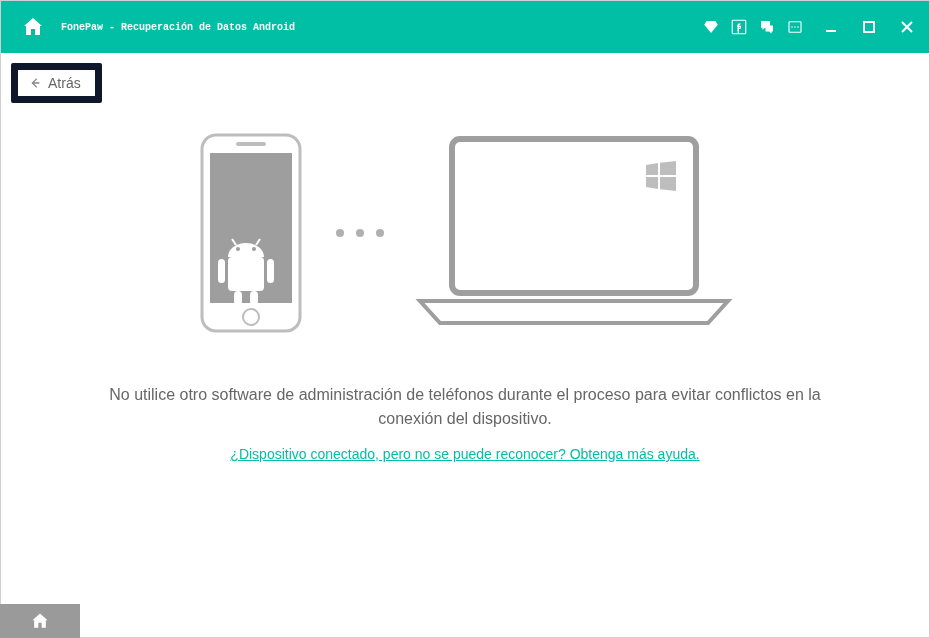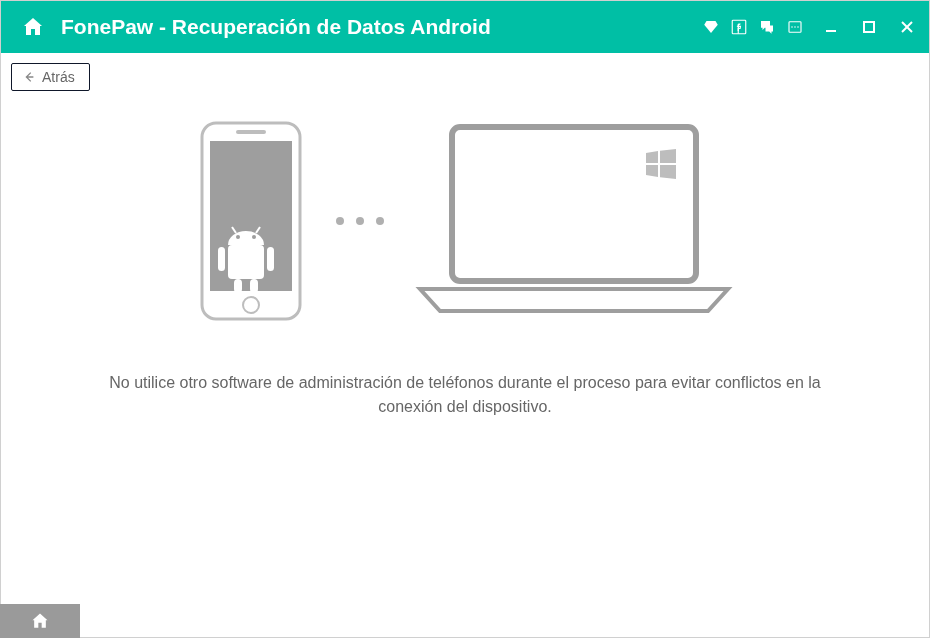--- a/index.html
+++ b/index.html
@@ -28,22 +28,23 @@
       align-items: center;
       gap: 16px;
     }
     .home-icon svg {
       width: 24px;
       height: 24px;
       fill: #fff;
       display: block;
     }
     .app-title {
-      font-size: 21px;
+      font-size: 10px;
       font-weight: 600;
+      font-family: Liberation Mono, monospace;
     }
     .titlebar-right {
       margin-left: auto;
       display: flex;
       align-items: center;
       gap: 8px;
     }
     .tb-icon {
       width: 20px;
       height: 20px;
@@ -75,21 +76,21 @@
       fill: none;
       stroke-width: 2;
     }
     .toolbar {
       padding: 10px 10px 0 10px;
     }
     .back-btn {
       display: inline-flex;
       align-items: center;
       gap: 6px;
-      border: 1px solid #0f172a;
+      border: 7px solid #0f172a;
       background: #fff;
       padding: 5px 14px 5px 10px;
       font-size: 14px;
       color: #666;
       cursor: pointer;
       border-radius: 2px;
     }
     .back-btn svg {
       width: 14px;
       height: 14px;
@@ -261,20 +262,21 @@
       <g fill="#bdbdbd" transform="translate(232,28)">
         <path d="M0 4l12-2v12H0z"></path>
         <path d="M14 1.7L30 0v14H14z"></path>
         <path d="M0 16h12v12l-12-2z"></path>
         <path d="M14 16h16v14l-16-1.7z"></path>
       </g>
     </svg>
   </div>
 
   <div class="warning">No utilice otro software de administración de teléfonos durante el proceso para evitar conflictos en la conexión del dispositivo.</div>
+  <a class="help-link">¿Dispositivo conectado, pero no se puede reconocer? Obtenga más ayuda.</a>
 </div>
 
 <div class="footer">
   <div class="footer-home">
     <svg viewBox="0 0 24 24">
         <path d="M12 3l9 8h-2v9h-5v-6h-4v6H5v-9H3l9-8z"></path>
       </svg>
   </div>
 </div>
 

